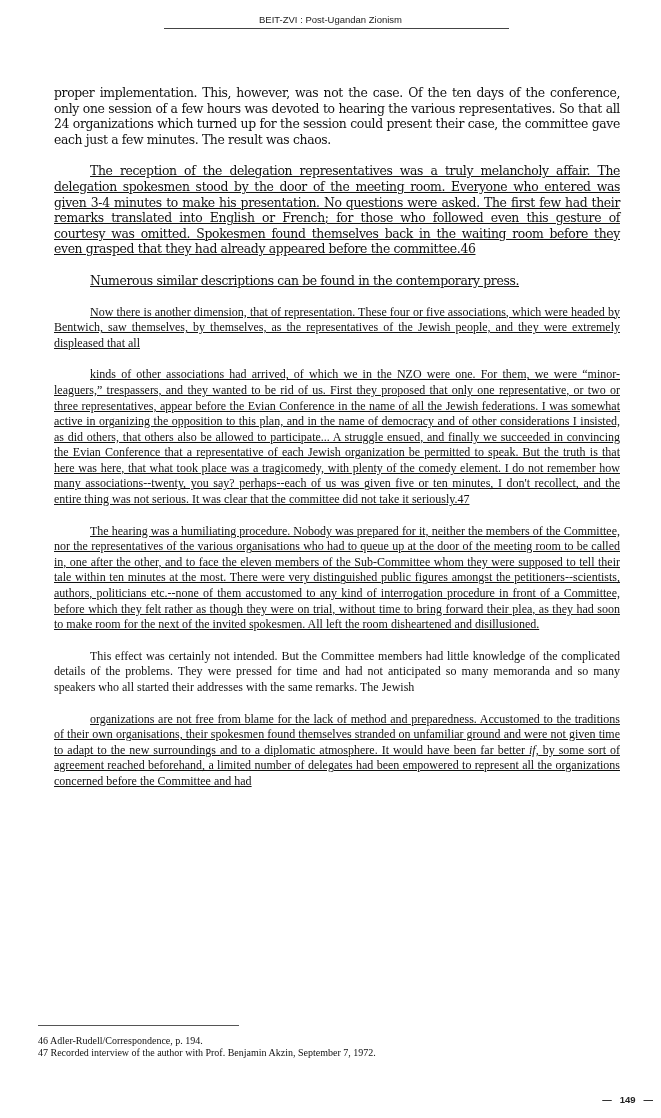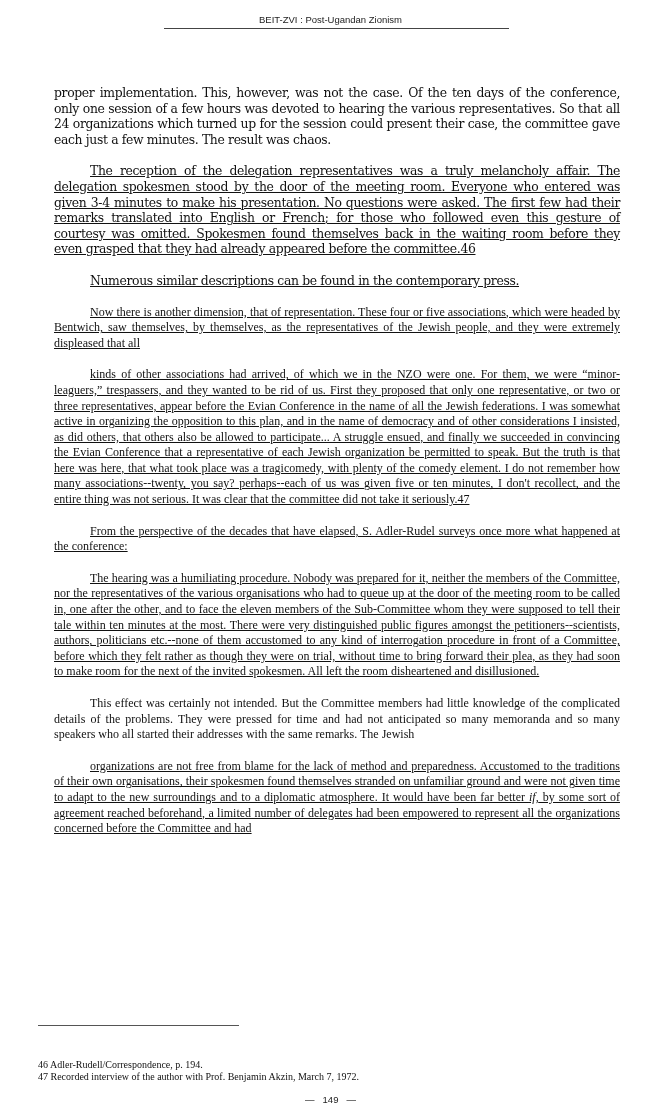--- a/index.html
+++ b/index.html
@@ -21,48 +21,47 @@
   .body-text p { margin: 16px; text-indent: 36px; }
   .body-text p.noindent { text-indent: 0; }
   .body-text p.gap-before { margin-top: 15.6px; text-decoration: underline; }
   .body-text .lib { font-family: "Liberation Serif", serif; font-size: 12px; letter-spacing: 0; }
   .footnote-rule {
     position: absolute; left: 38px; top: 1025px; width: 201px; height: 0;
     border-top: 1px solid #555;
   }
   .footnotes {
     position: absolute; left: 38px; top: 1035px; width: 598px;
-    font-family: "Liberation Serif", serif; font-size: 10px; line-height: 11.5px; margin-top: 24px;
+    font-family: "Liberation Serif", serif; font-size: 10px; line-height: 11.5px;
   }
   .footnotes p { margin: 0; }
   .folio {
-    position: absolute; left: 0; top: 1094px; width: 661px; text-align: center;
-    font-family: "Liberation Sans", sans-serif; font-size: 9.5px; color: #222;
+    position: absolute; left: 0; top: 1094px; width: 661px; text-align: right;
+    font-family: "Liberation Sans", sans-serif; font-size: 9.5px; color: #222; font-weight: bold;
   }
   .folio .dash { display: inline-block; margin: 0 8px; }
 </style>
 </head>
 <body>
 
 <div class="running-head">BEIT-ZVI : Post-Ugandan Zionism</div>
 <div class="head-rule"></div>
 
 <div class="body-text">
   <p class="noindent">proper implementation. This, however, was not the case. Of the ten days of the conference, only one session of a few hours was devoted to hearing the various representatives. So that all 24 organizations which turned up for the session could present their case, the committee gave each just a few minutes. The result was chaos.</p>
   <p class="gap-before">The reception of the delegation representatives was a truly melancholy affair. The delegation spokesmen stood by the door of the meeting room. Everyone who entered was given 3-4 minutes to make his presentation. No questions were asked. The first few had their remarks translated into English or French; for those who followed even this gesture of courtesy was omitted. Spokesmen found themselves back in the waiting room before they even grasped that they had already appeared before the committee.46</p>
   <p class="gap-before">Numerous similar descriptions can be found in the contemporary press.</p>
   <p class="gap-before lib">Now there is another dimension, that of representation. These four or five associations, which were headed by Bentwich, saw themselves, by themselves, as the representatives of the Jewish people, and they were extremely displeased that all</p>
   <p class="gap-before lib">kinds of other associations had arrived, of which we in the NZO were one. For them, we were “minor-leaguers,” trespassers, and they wanted to be rid of us. First they proposed that only one representative, or two or three representatives, appear before the Evian Conference in the name of all the Jewish federations. I was somewhat active in organizing the opposition to this plan, and in the name of democracy and of other considerations I insisted, as did others, that others also be allowed to participate... A struggle ensued, and finally we succeeded in convincing the Evian Conference that a representative of each Jewish organization be permitted to speak. But the truth is that here was here, that what took place was a tragicomedy, with plenty of the comedy element. I do not remember how many associations--twenty, you say? perhaps--each of us was given five or ten minutes, I don't recollect, and the entire thing was not serious. It was clear that the committee did not take it seriously.47</p>
-  <p class="gap-before lib">From the perspective of the decades that have elapsed, S. Adler-Rudel surveys once more what happened at the conference:</p>
   <p class="gap-before lib">The hearing was a humiliating procedure. Nobody was prepared for it, neither the members of the Committee, nor the representatives of the various organisations who had to queue up at the door of the meeting room to be called in, one after the other, and to face the eleven members of the Sub-Committee whom they were supposed to tell their tale within ten minutes at the most. There were very distinguished public figures amongst the petitioners--scientists, authors, politicians etc.--none of them accustomed to any kind of interrogation procedure in front of a Committee, before which they felt rather as though they were on trial, without time to bring forward their plea, as they had soon to make room for the next of the invited spokesmen. All left the room disheartened and disillusioned.</p>
   <p class="lib">This effect was certainly not intended. But the Committee members had little knowledge of the complicated details of the problems. They were pressed for time and had not anticipated so many memoranda and so many speakers who all started their addresses with the same remarks. The Jewish</p>
   <p class="gap-before lib"><span>organizations are not free from blame for the lack of method and preparedness. Accustomed to the traditions of their own organisations, their spokesmen found themselves stranded on unfamiliar ground and were not given time to adapt to the new surroundings and to a diplomatic atmosphere. It would have been far better </span><em>if,</em><span> by some sort of agreement reached beforehand, a limited number of delegates had been empowered to represent all the organizations concerned before the Committee and had</span></p>
 </div>
 
 <div class="footnote-rule"></div>
 <div class="footnotes">
   <p>46 Adler-Rudell/Correspondence, p. 194.</p>
-  <p>47 Recorded interview of the author with Prof. Benjamin Akzin, March 7, 1972.</p>
+  <p>47 Recorded interview of the author with Prof. Benjamin Akzin, September 7, 1972.</p>
 </div>
 
 <div class="folio">
   <span class="dash">—</span><span>149</span><span class="dash">—</span>
 </div>
 
 </body></html>

